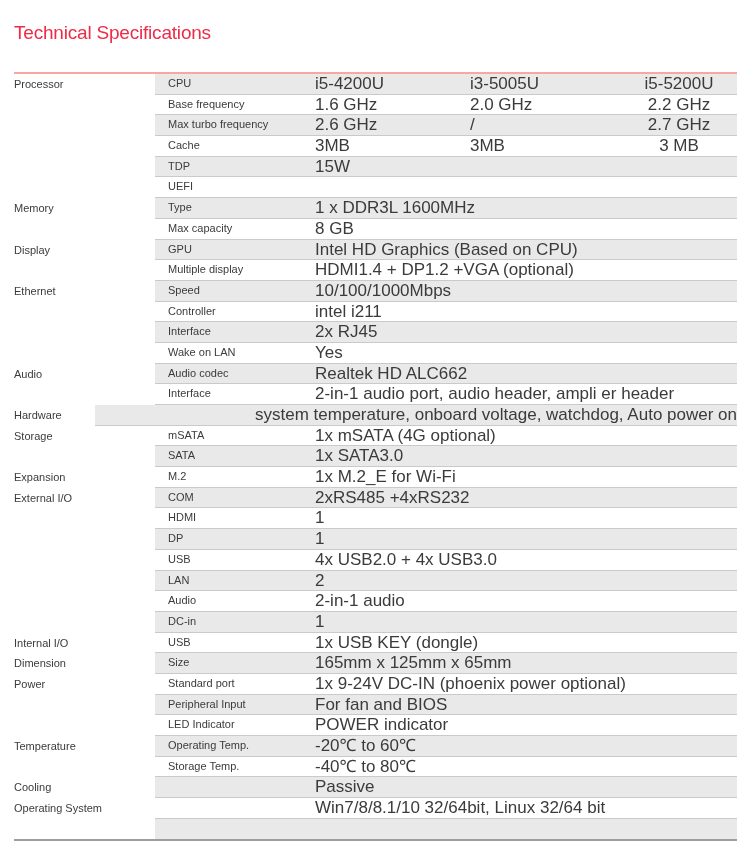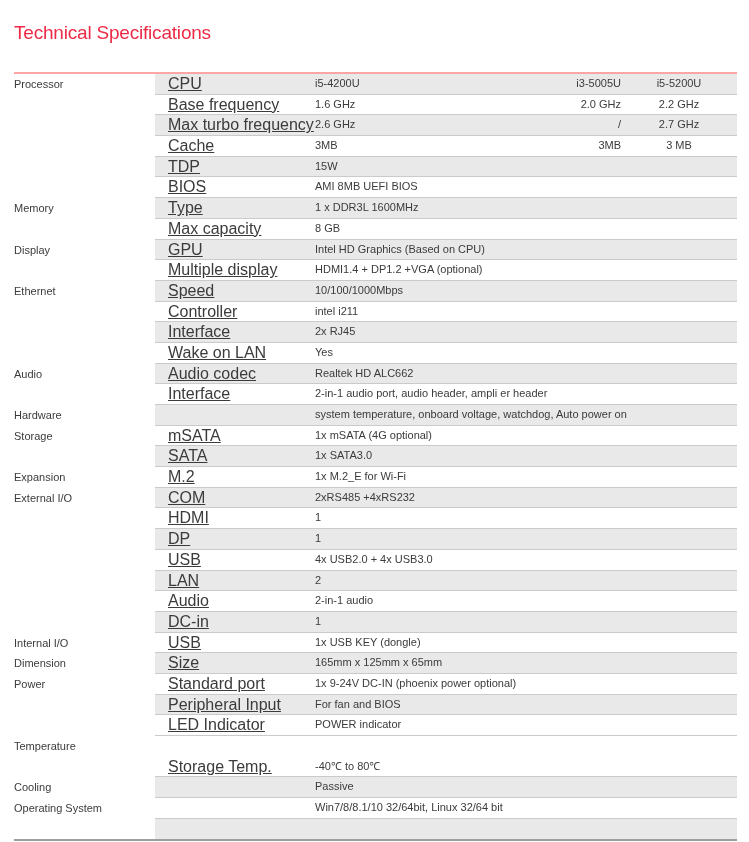--- a/index.html
+++ b/index.html
@@ -9,25 +9,25 @@
          color:#ee2b47;letter-spacing:-0.2px;}
   #spec-table{position:absolute;left:14px;top:63px;width:723px;
               border-top:2px solid #fca5a5;border-bottom:2px solid #9e9e9e;margin-top:9px;}
   .row{display:flex;height:20.7px;box-sizing:border-box;}
   .cat{width:141px;box-sizing:border-box;font-size:11px;line-height:20.7px;
        color:#3b3b3b;white-space:nowrap;overflow:hidden;}
   .cells{flex:1;display:flex;box-sizing:border-box;border-bottom:1px solid #cacaca;
          padding-left:13px;background:#ffffff;}
   .row:last-child .cells{border-bottom:none;}
   .cells.shaded{background:#e9e9e9;}
-  .attr{width:147px;box-sizing:border-box;font-size:16px;line-height:19.7px;
-        white-space:nowrap;overflow:hidden;text-decoration:underline;}
-  .val{font-size:11px;line-height:19.7px;white-space:nowrap;overflow:hidden;box-sizing:border-box;}
+  .attr{width:147px;box-sizing:border-box;font-size:11px;line-height:19.7px;
+        white-space:nowrap;overflow:hidden;}
+  .val{font-size:17px;line-height:19.7px;white-space:nowrap;overflow:hidden;box-sizing:border-box;}
   .v1{width:155px;}
-  .v2{width:151px;text-align:right;}
+  .v2{width:151px;}
   .v3{flex:1;text-align:center;}
   .vfull{flex:1;}
 </style>
 </head>
 <body>
 
 <div id="page">
   <div id="title">Technical Specifications</div>
   <div id="spec-table">
       <div class="row">
@@ -69,22 +69,21 @@
       <div class="row">
     <div class="cat"></div>
     <div class="cells shaded">
       <div class="attr">TDP</div>
     <div class="val vfull">15W</div>
         </div>
   </div>
       <div class="row">
     <div class="cat"></div>
     <div class="cells">
-      <div class="attr">BIOS</div>
-    <div class="val vfull">AMI 8MB UEFI BIOS</div>
+      <div class="attr">UEFI</div>
         </div>
   </div>
       <div class="row">
     <div class="cat">Memory</div>
     <div class="cells shaded">
       <div class="attr">Type</div>
     <div class="val vfull">1 x DDR3L 1600MHz</div>
         </div>
   </div>
       <div class="row">
@@ -257,20 +256,24 @@
   </div>
       <div class="row">
     <div class="cat"></div>
     <div class="cells">
       <div class="attr">LED Indicator</div>
     <div class="val vfull">POWER indicator</div>
         </div>
   </div>
       <div class="row">
     <div class="cat">Temperature</div>
+    <div class="cells shaded">
+      <div class="attr">Operating Temp.</div>
+    <div class="val vfull">-20℃ to 60℃</div>
+        </div>
   </div>
       <div class="row">
     <div class="cat"></div>
     <div class="cells">
       <div class="attr">Storage Temp.</div>
     <div class="val vfull">-40℃ to 80℃</div>
         </div>
   </div>
       <div class="row">
     <div class="cat">Cooling</div>

